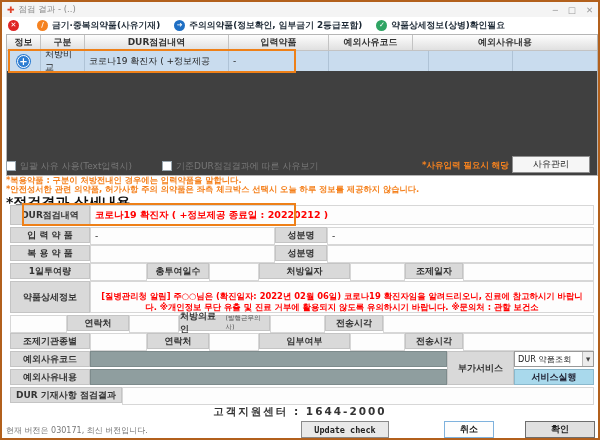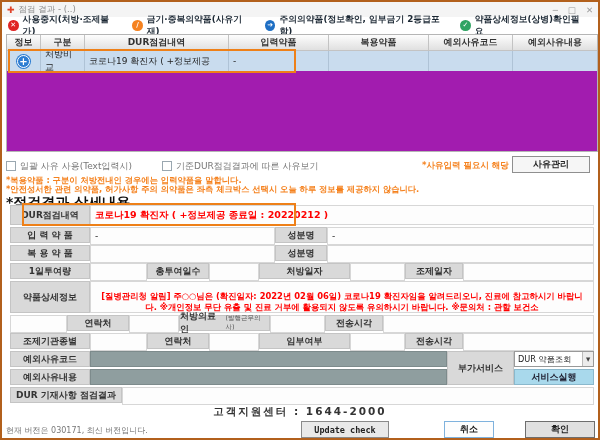--- a/index.html
+++ b/index.html
@@ -18,21 +18,21 @@
   .win-controls span{cursor:default;}
   
   .legend{position:absolute;top:15px;left:0;right:0;height:17px;display:flex;align-items:center;
     background:#fff;padding-left:6px;}
   .legend-item{display:flex;align-items:center;margin-right:14px;font-weight:bold;color:#1b2733;font-size:8.8px;}
   .lg-ic{width:11px;height:11px;border-radius:50%;color:#fff;font-size:7px;font-weight:bold;
     display:flex;align-items:center;justify-content:center;margin-right:4px;line-height:1;}
   .lg-red{background:#e02525;} .lg-orange{background:#f58220;}
   .lg-blue{background:#1f6fc4;} .lg-green{background:#2fa463;}
   
-  .grid{position:absolute;top:32px;left:4px;width:592px;height:118px;border:1px solid #b5b5b5;background:#a21caf;}
+  .grid{position:absolute;top:32px;left:4px;width:592px;height:142px;border:1px solid #b5b5b5;background:#404040;}
   .ghead{display:flex;height:16px;}
   .gh{background:linear-gradient(#fdfdfd,#e0e0e0);border-right:1px solid #c3c3c3;border-bottom:1px solid #c3c3c3;
     display:flex;align-items:center;justify-content:center;font-weight:bold;color:#333;}
   .grow{display:flex;height:20px;background:#c9dcee;position:relative;}
   .gc{border-right:1px solid #afc3d6;display:flex;align-items:center;padding:0 4px;}
   .c-info{width:34px;justify-content:center;}
   .c-gubun{width:44px;justify-content:center;}
   .c-dur{width:144px;}
   .c-in{width:100px;}
   .c-take{width:100px;}
@@ -42,21 +42,21 @@
     box-shadow:0 0 0 1px #2d7dd2;color:#fff;font-weight:bold;font-size:10px;line-height:11px;
     display:flex;align-items:center;justify-content:center;}
   .row-hl{position:absolute;left:1px;top:-2px;width:288px;height:24px;border:2px solid #ee8018;pointer-events:none;}
   
   .opts{position:absolute;top:154px;left:4px;right:4px;height:20px;display:flex;align-items:center;color:#666;}
   .cb{width:10px;height:10px;border:1px solid #9aa7b0;background:#fff;margin-right:4px;flex:none;}
   .cb-lab{margin-right:0;color:#777;}
   .cb2{margin-left:30px;}
   .sel-hint{position:absolute;left:416px;color:#f5821f;font-weight:bold;font-size:8.5px;}
   .btn-manage{position:absolute;right:4px;top:0;width:78px;height:17px;background:#f6f6f6;border:1px solid #8f8f8f;
-    font-weight:bold;font-size:9px;display:flex;align-items:center;justify-content:center;color:#222;}
+    font-weight:normal;font-size:9px;display:flex;align-items:center;justify-content:center;color:#222;}
   
   .note{position:absolute;left:4px;color:#f5821f;font-weight:bold;font-size:8.3px;white-space:nowrap;}
   .n1{top:173px;} .n2{top:182px;}
   .sec-title{position:absolute;top:192px;left:4px;font-weight:bold;color:#111;font-size:14px;}
   
   .details{position:absolute;top:203px;left:8px;width:584px;}
   .drow{display:flex;height:16px;margin-bottom:2px;}
   .drow.h20{height:20px;} .drow.h32{height:32px;}
   .dl{background:#d9d9d9;border:1px solid #c4c4c4;display:flex;align-items:center;justify-content:center;
     font-weight:bold;color:#333;flex:none;}
@@ -107,21 +107,20 @@
     <span class="win-controls">
       <span>─</span>
       <span>□</span>
       <span>✕</span>
     </span>
   </div>
 
   <div class="legend">
     <span class="legend-item">
       <span class="lg-ic lg-red">✕</span>
-      <span>사용중지(처방·조제불가)</span>
     </span>
     <span class="legend-item">
       <span class="lg-ic lg-orange">∕</span>
       <span>금기·중복의약품(사유기재)</span>
     </span>
     <span class="legend-item">
       <span class="lg-ic lg-blue">➜</span>
       <span>주의의약품(정보확인, 임부금기 2등급포함)</span>
     </span>
     <span class="legend-item">
@@ -129,21 +128,20 @@
       <span>약품상세정보(상병)확인필요</span>
     </span>
   </div>
 
   <div class="grid">
     <div class="ghead">
       <div class="gh c-info">정보</div>
       <div class="gh c-gubun">구분</div>
       <div class="gh c-dur">DUR점검내역</div>
       <div class="gh c-in">입력약품</div>
-      <div class="gh c-take">복용약품</div>
       <div class="gh c-exc">예외사유코드</div>
       <div class="gh c-exd fill">예외사유내용</div>
     </div>
     <div class="grow">
       <div class="gc c-info">
         <span class="plus-ic">+</span>
       </div>
       <div class="gc c-gubun">처방비교</div>
       <div class="gc c-dur">코로나19 확진자 ( +정보제공</div>
       <div class="gc c-in">-</div>

